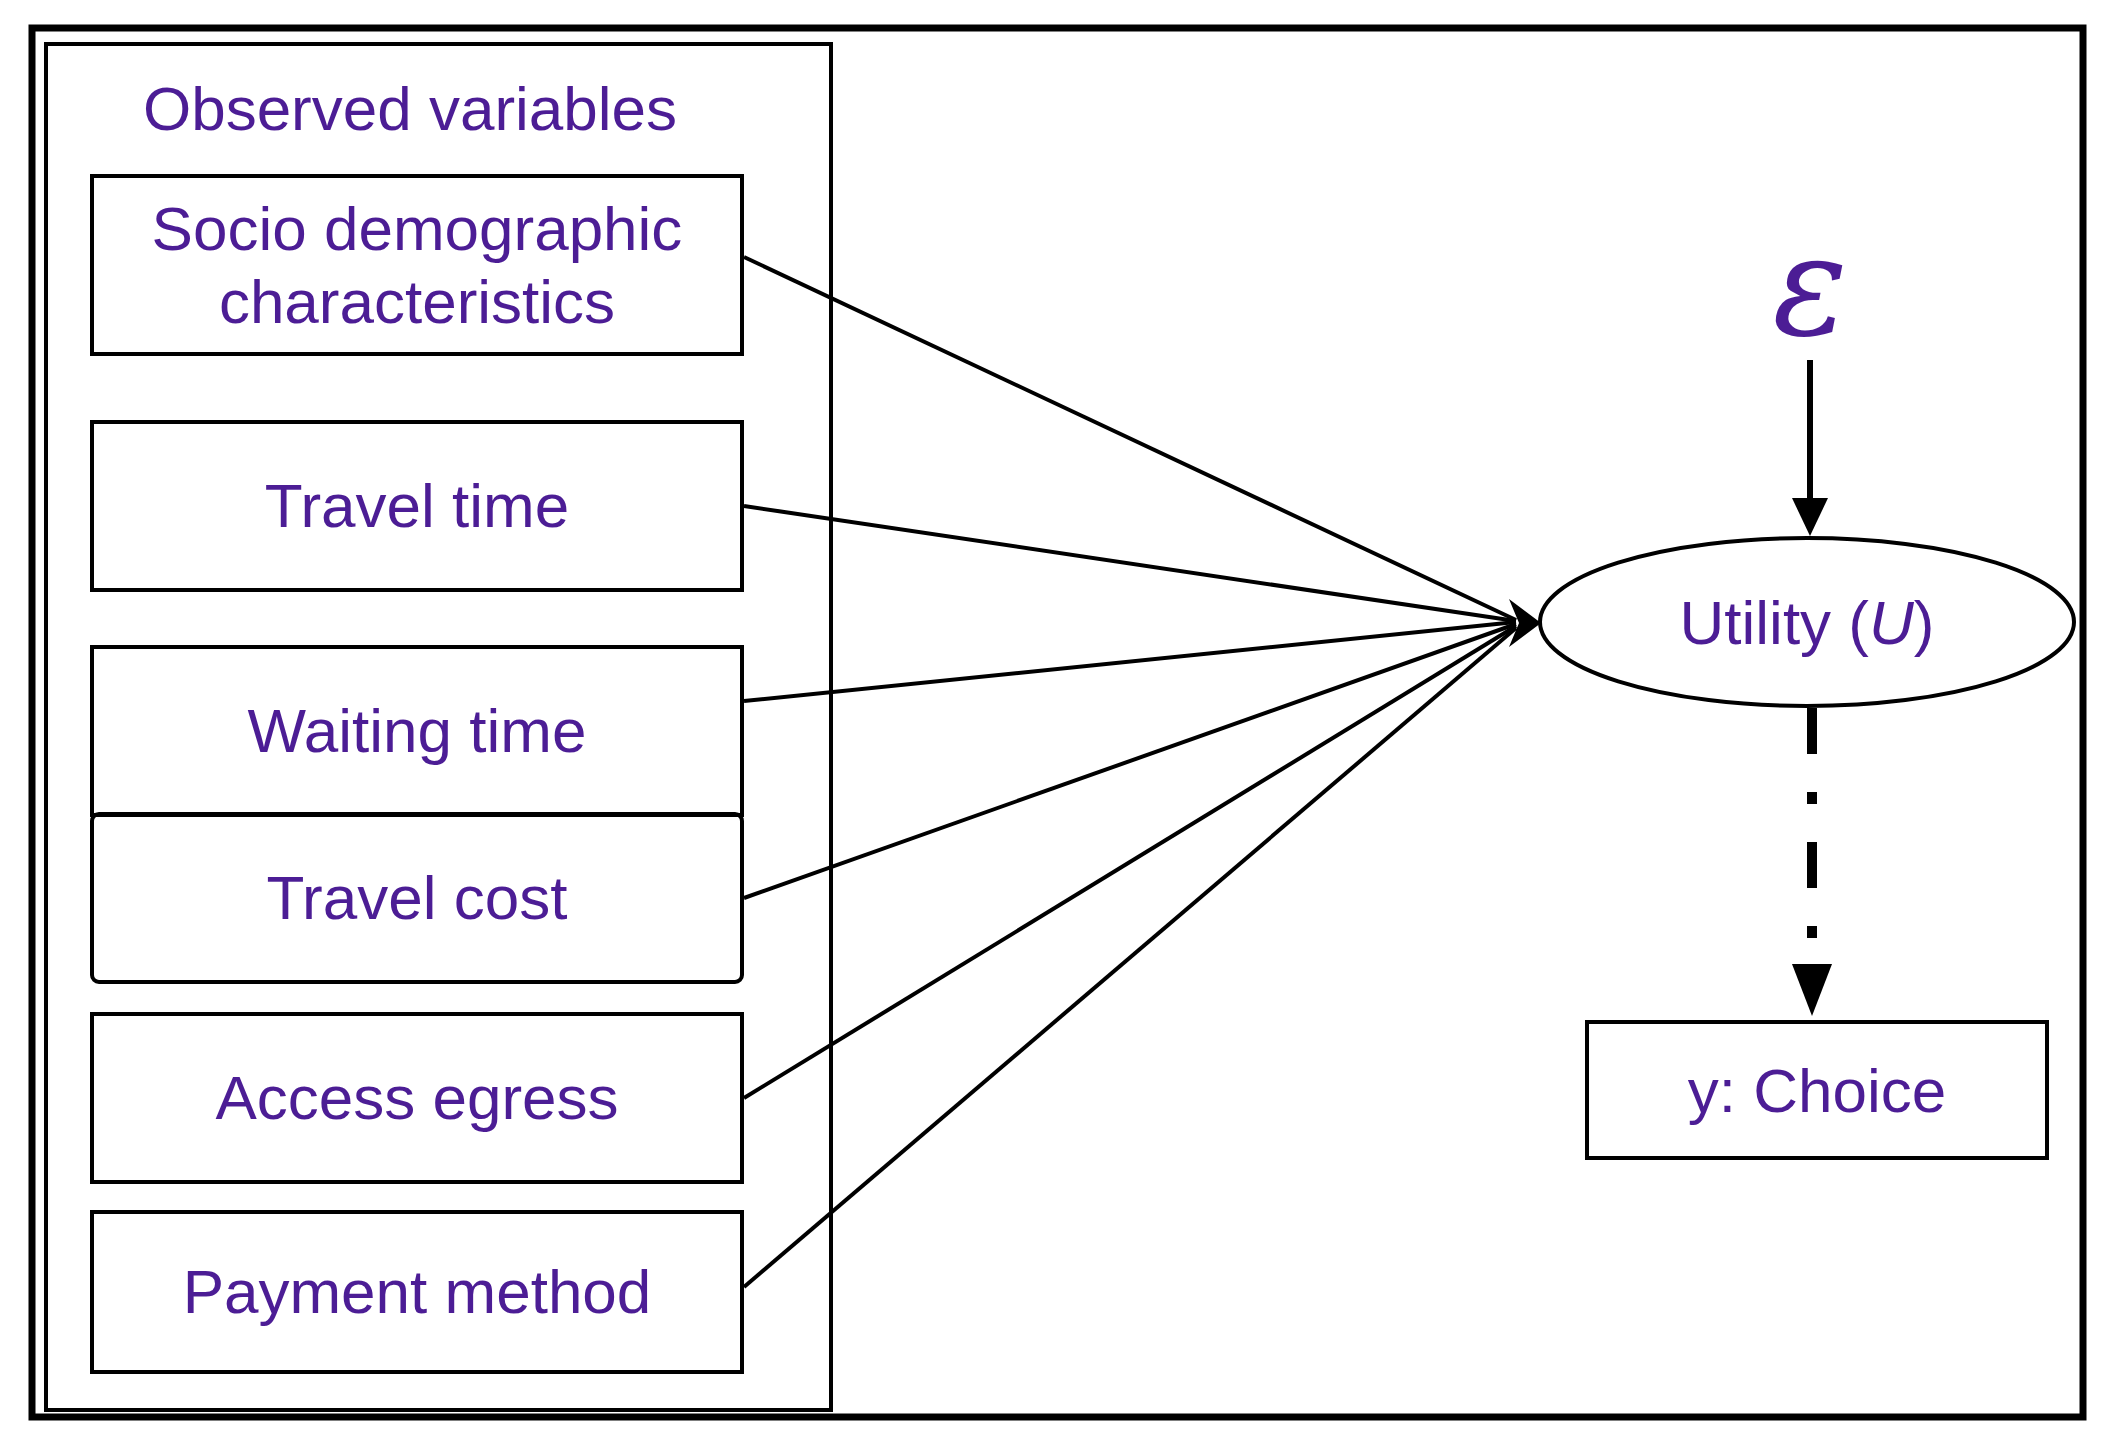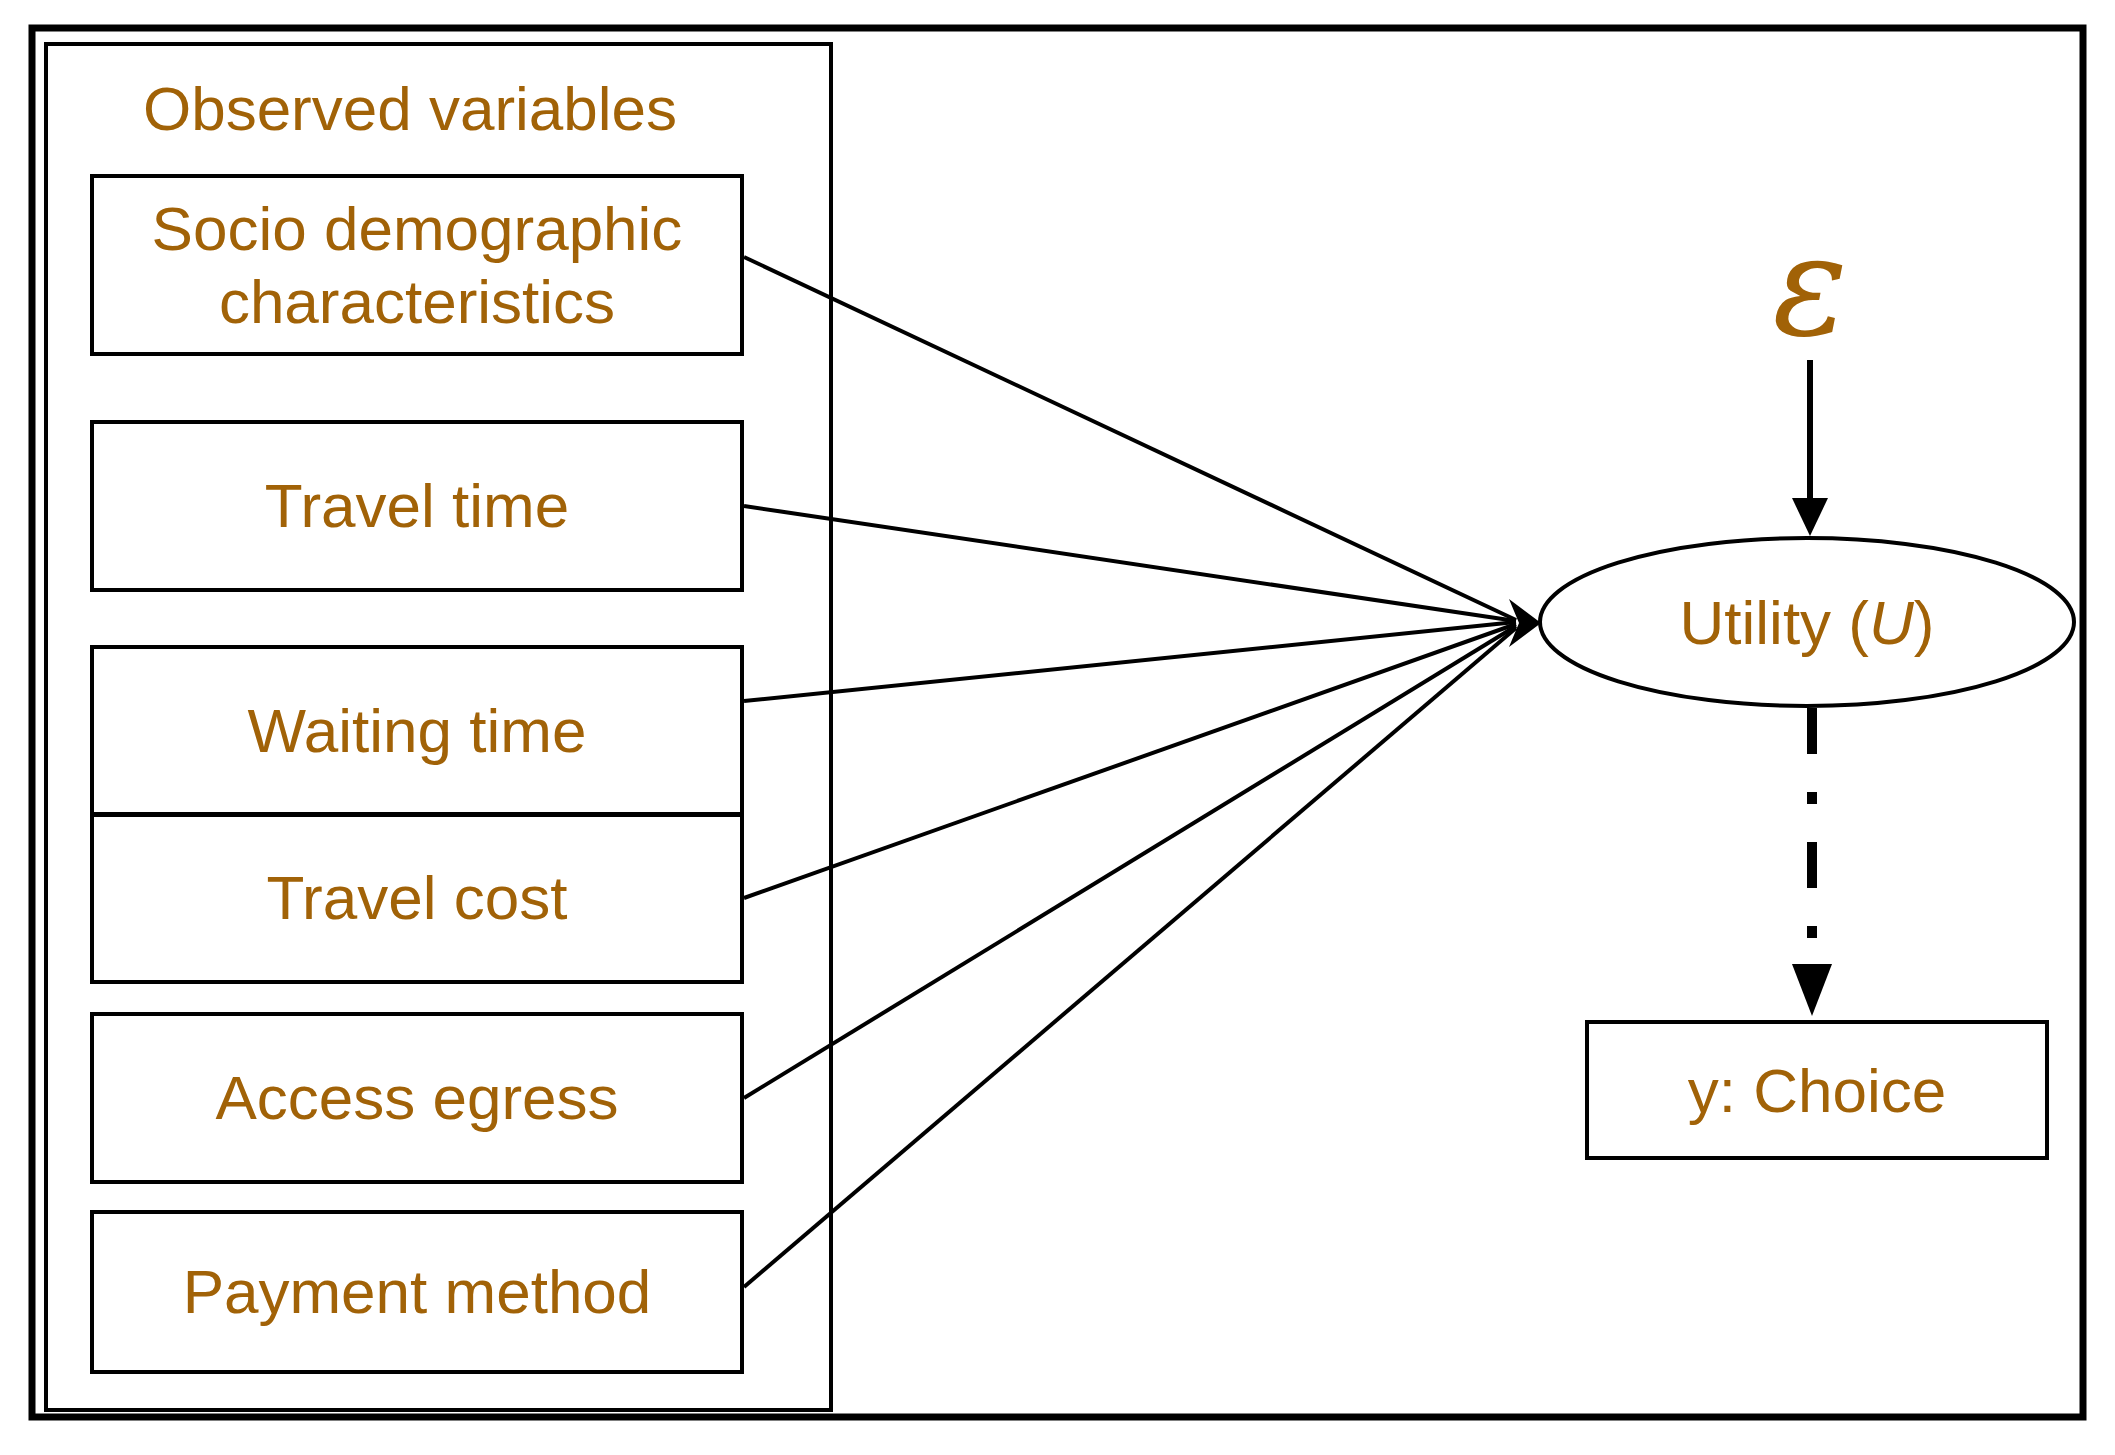--- a/index.html
+++ b/index.html
@@ -1,40 +1,40 @@
 <!DOCTYPE html>
 <html><head>
 <meta charset="utf-8">
 <style>
   html,body{margin:0;padding:0;background:#ffffff;}
   .canvas{
     position:relative;
     width:2115px;height:1455px;
     background:#ffffff;
     font-family:"Liberation Sans",sans-serif;
-    color:#a16207;
+    color:#4c1d95;
     overflow:hidden;
   }
   .layer{position:absolute;left:0;top:0;width:2115px;height:1455px;}
   .txt{position:absolute;display:flex;align-items:center;justify-content:center;text-align:center;}
   .panel-title{
     left:60px;top:64px;width:700px;height:90px;
     font-size:62px;line-height:1.1;
   }
   .obox{
     position:absolute;left:90px;width:654px;
     border:4px solid #000;box-sizing:border-box;
     display:flex;align-items:center;justify-content:center;
     text-align:center;font-size:62px;line-height:1.18;
     padding:0 20px;background:transparent;
   }
   .obox.b1{top:174px;height:182px;}
   .obox.b2{top:420px;height:172px;}
   .obox.b3{top:645px;height:172px;}
-  .obox.b4{top:812px;height:172px;}
+  .obox.b4{top:812px;height:172px;border-radius:9px;}
   .obox.b5{top:1012px;height:172px;}
   .obox.b6{top:1210px;height:164px;}
   .epsilon{
     left:1710px;top:200px;width:200px;height:170px;
     font-family:"DejaVu Serif",serif;
     font-style:italic;font-size:140px;
   }
   .utility-label{
     left:1579px;top:560px;width:456px;height:124px;
     font-size:62px;white-space:pre;text-align:center;

